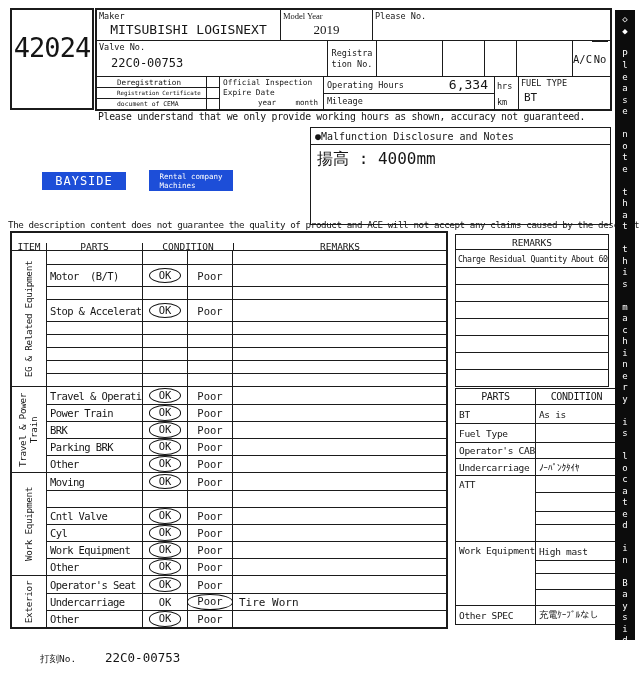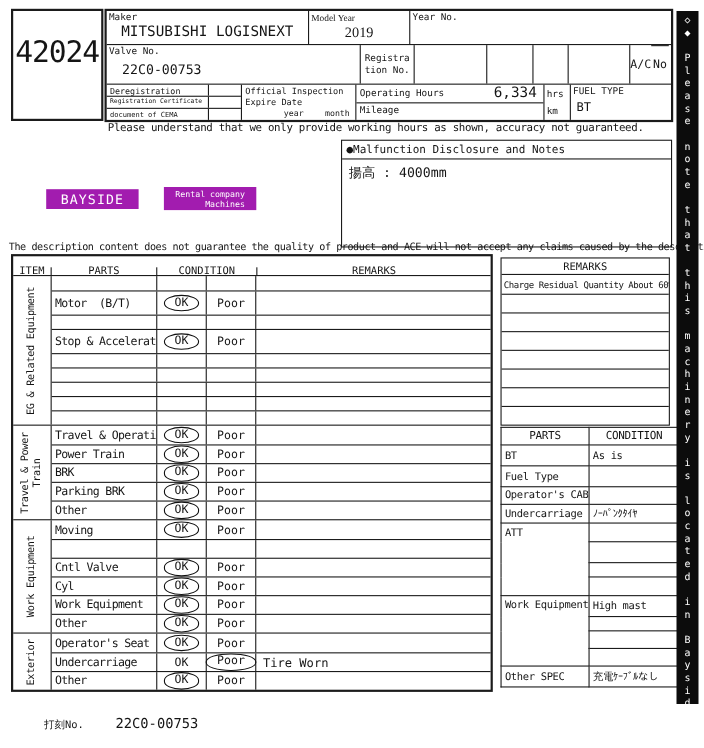--- a/index.html
+++ b/index.html
@@ -26,43 +26,43 @@
   .c-maker{width:183px;} .c-myear{width:92px;font-family:Liberation Serif, serif;} .c-mno{flex:1;}
   .c-serial{width:230px;} .c-serial .cell-value{text-align:left;padding-left:14px;font-size:12px;top:15px;}
   .c-reg{width:49px;display:flex;align-items:center;justify-content:center;text-align:center;word-break:break-all;line-height:1.2;padding:0 2px;box-sizing:border-box;}
   .c-e1{width:66px;} .c-e2{width:42px;} .c-e3{width:32px;} .c-e4{width:56px;}
   .c-ac{width:36px;display:flex;}
   .c-ac .half{flex:1;display:flex;align-items:center;justify-content:center;font-size:10.5px;}
   .c-ac .half + .half{border-top:1px solid #1b1b1b;}
   .c-dereg{width:122px;display:flex;flex-direction:column;}
   .dereg-row{flex:1;display:flex;}
   .dereg-row + .dereg-row{border-top:1px solid #1b1b1b;}
-  .dereg-label{width:89px;border-right:1px solid #1b1b1b;display:flex;align-items:center;padding-left:3px;white-space:nowrap;}
+  .dereg-label{width:89px;border-right:1px solid #1b1b1b;display:flex;align-items:center;padding-left:20px;white-space:nowrap;}
   .f0{font-size:7.6px;} .f1{font-size:5.8px;} .f2{font-size:6.4px;}
   .c-insp{width:104px;}
   .c-insp .two-line{position:absolute;left:3px;top:1px;font-size:7.8px;line-height:1.25;white-space:pre-line;}
   .lbl-year{position:absolute;left:38px;bottom:2px;font-size:7.5px;}
   .lbl-month{position:absolute;right:5px;bottom:2px;font-size:7.5px;}
   .c-oper{width:171px;display:flex;flex-direction:column;}
   .oper-row{flex:1;display:flex;align-items:center;position:relative;}
   .oper-row + .oper-row{border-top:1px solid #1b1b1b;}
   .oper-row .lab{padding-left:3px;font-size:8.5px;white-space:nowrap;}
   .oper-row .val{margin-left:auto;padding-right:6px;font-size:13px;}
   .c-units{width:24px;display:flex;flex-direction:column;}
   .c-units div{flex:1;display:flex;align-items:flex-end;justify-content:flex-start;padding:0 0 2px 2px;font-size:8.5px;}
   .c-fuel{flex:1;}
   .c-fuel .fuel-val{position:absolute;left:5px;top:14px;font-size:11px;}
   
   .disclaimer{left:98px;top:111px;font-size:9.8px;white-space:nowrap;letter-spacing:-0.3px;}
-  .badge{background:#a21caf;color:#fff;display:flex;align-items:center;justify-content:center;text-align:right;}
+  .badge{background:#1d4ed8;color:#fff;display:flex;align-items:center;justify-content:center;text-align:left;}
   .badge-bayside{left:42px;top:172px;width:84px;height:18px;font-size:12px;letter-spacing:1px;}
   .badge-rental{left:135px;top:170px;width:84px;height:21px;font-size:7.5px;line-height:1.2;white-space:pre-line;margin-left:14px;}
   .malf{left:310px;top:127px;width:299px;height:96px;border:1.5px solid #1b1b1b;}
   .malf-head{height:16px;border-bottom:1.5px solid #1b1b1b;display:flex;align-items:center;padding-left:4px;font-size:10px;}
-  .malf-body{padding:4px 6px;font-size:12px;}
+  .malf-body{padding:4px 6px;font-size:16px;}
   .table-note{left:8px;top:219px;font-size:9.2px;white-space:nowrap;letter-spacing:-0.4px;}
   
   .itable{left:10px;top:231px;width:438px;border:2px solid #1b1b1b;box-sizing:border-box;}
   .ithead{display:flex;height:17px;border-bottom:1px solid #1b1b1b;font-size:9.5px;}
   .ithead div{display:flex;align-items:center;justify-content:center;box-sizing:border-box;margin-top:10px;}
   .h-item{width:35px;border-right:1px solid #1b1b1b;}
   .h-parts{width:96px;border-right:1px solid #1b1b1b;}
   .h-cond{width:91px;border-right:1px solid #1b1b1b;}
   .h-rem{flex:1;}
   .group{display:flex;}
@@ -106,21 +106,21 @@
   <div class="hrow hrow1">
     <div class="hcell c-maker">
       <span class="cell-label">Maker</span>
       <span class="cell-value">MITSUBISHI LOGISNEXT</span>
     </div>
     <div class="hcell c-myear bl">
       <span class="cell-label">Model Year</span>
       <span class="cell-value">2019</span>
     </div>
     <div class="hcell c-mno bl">
-      <span class="cell-label">Year No.</span>
+      <span class="cell-label">Please No.</span>
     </div>
   </div>
   <div class="hrow hrow2">
     <div class="hcell c-serial">
       <span class="cell-label">Valve No.</span>
       <span class="cell-value">22C0-00753</span>
     </div>
     <div class="hcell c-reg bl">Registration No.</div>
     <div class="hcell c-e1 bl"></div>
     <div class="hcell c-e2 bl"></div>

